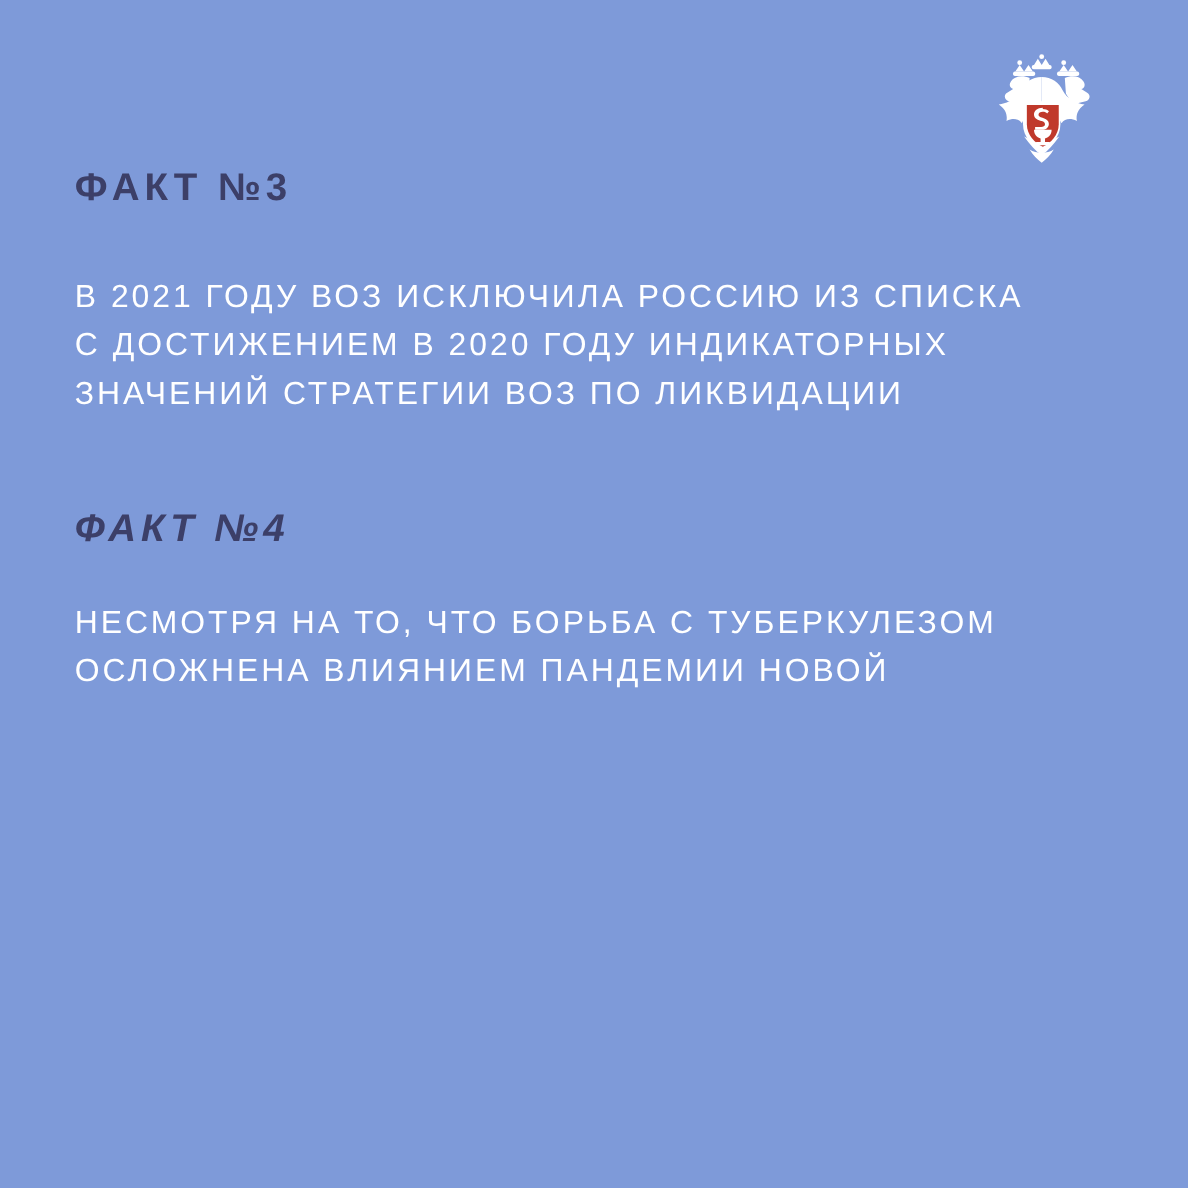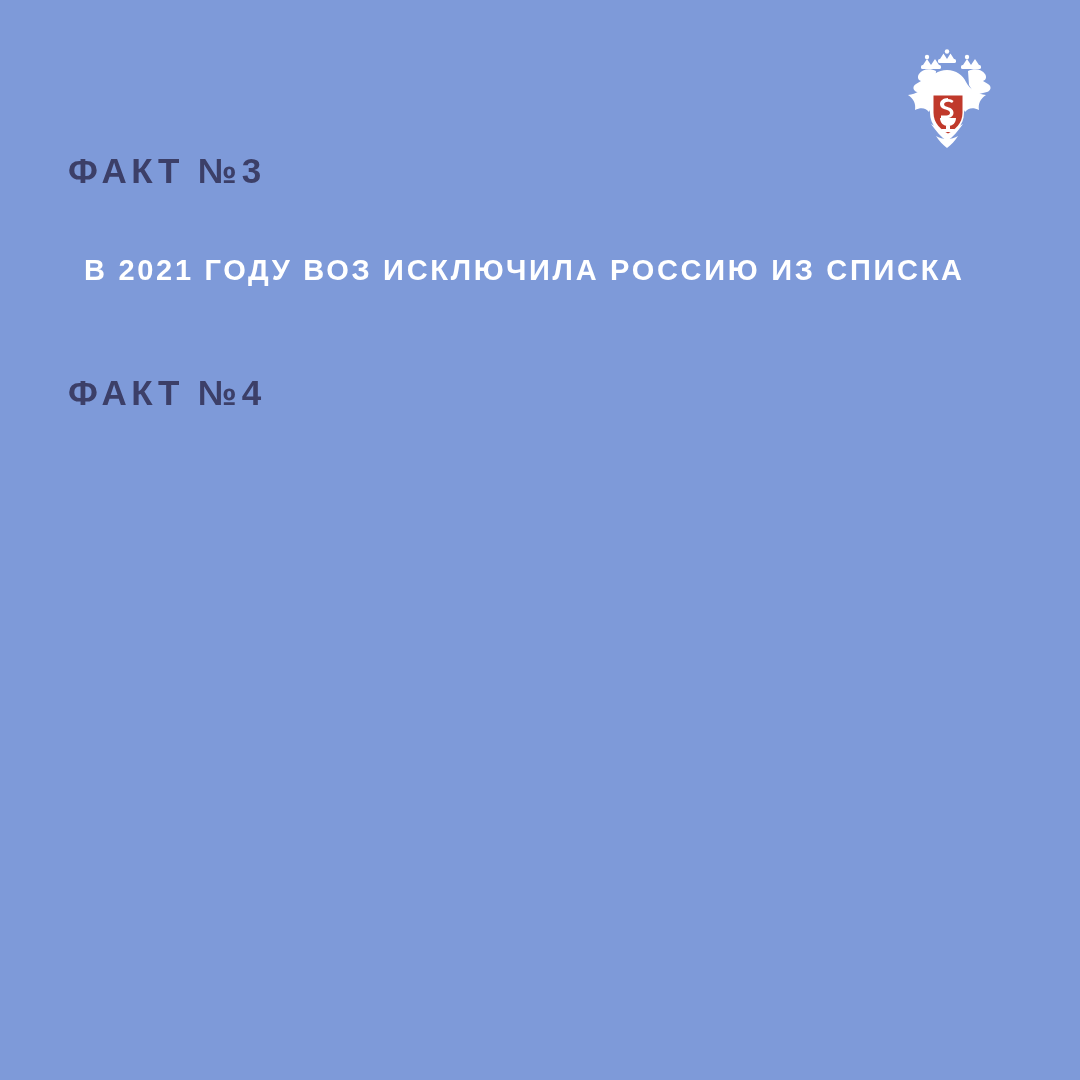--- a/index.html
+++ b/index.html
@@ -49,32 +49,32 @@
     font-weight: 700;
     letter-spacing: 4.5px;
     line-height: 1.2;
     margin: 0;
     text-transform: uppercase;
   }
 
   .fact-body {
     color: #ffffff;
     font-size: 29px;
-    font-weight: 700;
+    font-weight: 400;
     letter-spacing: 2.7px;
     line-height: 1.52;
-    margin: 16px;
+    margin: 0;
     text-transform: uppercase;
   }
 
   .block-1 .fact-heading { margin-bottom: 56px; }
   .block-1 .fact-body    { margin-bottom: 0; }
 
   .block-2 { margin-top: 80px; }
-  .block-2 .fact-heading { margin-bottom: 42px; }
+  .block-2 .fact-heading { margin-bottom: 42px; font-style: italic; }
   .block-2 .fact-body.first { margin-bottom: 48px; }
 
   .fact-body .line { display: block; white-space: nowrap; }
 </style>
 </head>
 <body>
 
 <div class="slide">
 
   <div class="emblem">
@@ -116,23 +116,27 @@
       </g>
     </svg>
   </div>
 
   <div class="content">
 
     <div class="block-1">
       <h2 class="fact-heading">ФАКТ №3</h2>
       <p class="fact-body">
         <span class="line">В 2021 ГОДУ ВОЗ ИСКЛЮЧИЛА РОССИЮ ИЗ СПИСКА</span>
+        <span class="line">С ДОСТИЖЕНИЕМ В 2020 ГОДУ ИНДИКАТОРНЫХ</span>
+        <span class="line">ЗНАЧЕНИЙ СТРАТЕГИИ ВОЗ ПО ЛИКВИДАЦИИ</span>
       </p>
     </div>
 
     <div class="block-2">
       <h2 class="fact-heading">ФАКТ №4</h2>
       <p class="fact-body">
+        <span class="line">НЕСМОТРЯ НА ТО, ЧТО БОРЬБА С ТУБЕРКУЛЕЗОМ</span>
+        <span class="line">ОСЛОЖНЕНА ВЛИЯНИЕМ ПАНДЕМИИ НОВОЙ</span>
       </p>
     </div>
 
   </div>
 </div>
 
 </body></html>

